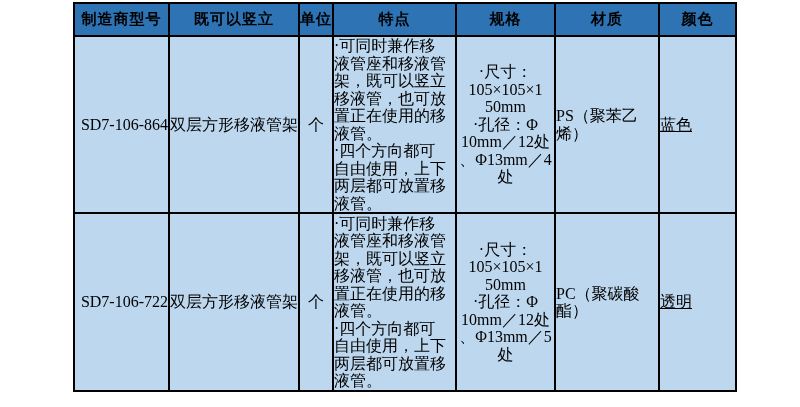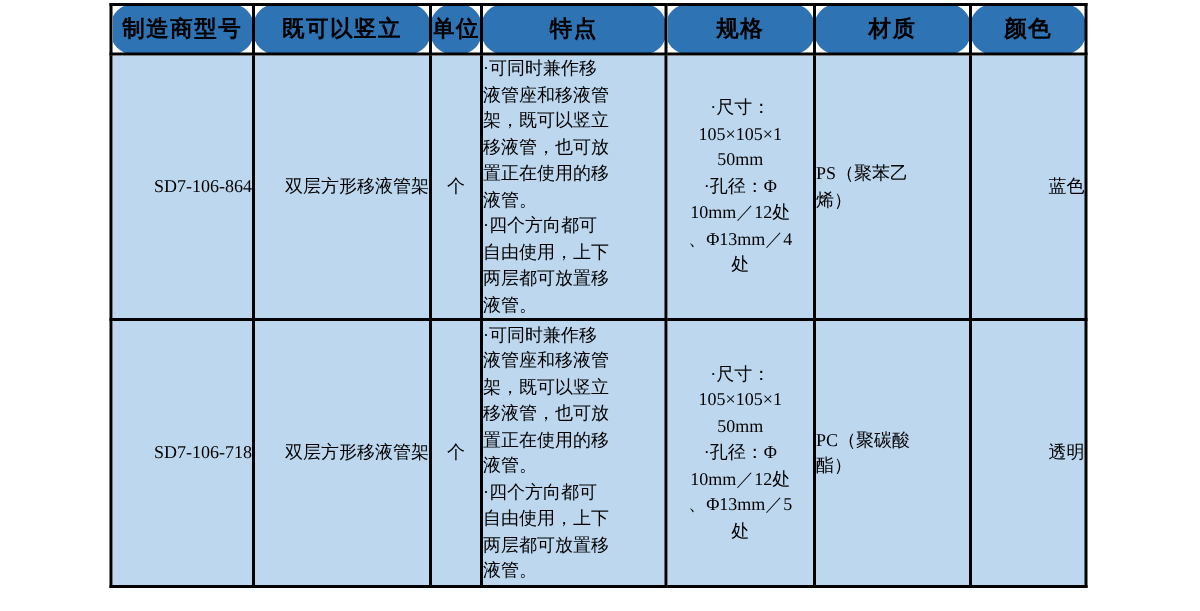--- a/index.html
+++ b/index.html
@@ -29,36 +29,35 @@
     overflow: hidden;
     padding: 0;
   }
   .product-table th {
     background: var(--header-bg, #2E74B5);
     font-weight: bold;
     font-size: 15px;
     height: 31px;
     text-align: center;
     letter-spacing: 1px;
-    border-radius: 14px;
   }
   .product-table td {
     background: var(--cell-bg, #BDD7EE);
-    font-size: 12px;
+    font-size: 16px;
     line-height: 17.5px;
   }
   tr.body-row-1 td { height: 175px; }
   tr.body-row-2 td { height: 176px; }
   .c-model    { text-align: right; white-space: nowrap; font-size: 14px; }
   .c-name     { text-align: right; white-space: nowrap; }
   .c-unit     { text-align: center; }
   .c-features { text-align: left; white-space: pre-line; padding: 0 2px; }
   .c-specs    { text-align: center; white-space: pre-line; padding: 0 2px; }
   .c-material { text-align: left; white-space: pre-line; }
-  .c-color    { text-align: right; padding-left: 3px; }
+  .c-color    { text-align: left; padding-left: 3px; text-decoration: underline; }
 </style>
 </head>
 <body>
 
 <table class="product-table">
   <colgroup>
     <col style="width:95px">
     <col style="width:118px">
     <col style="width:34px">
     <col style="width:123px">
@@ -97,21 +96,21 @@
 50mm
 ·孔径：Φ
 10mm／12处
 、Φ13mm／4
 处</td>
       <td class="c-material">PS（聚苯乙
 烯）</td>
       <td class="c-color">蓝色</td>
     </tr>
     <tr class="body-row-2">
-      <td class="c-model">SD7-106-718</td>
+      <td class="c-model">SD7-106-722</td>
       <td class="c-name">双层方形移液管架</td>
       <td class="c-unit">个</td>
       <td class="c-features">·可同时兼作移
 液管座和移液管
 架，既可以竖立
 移液管，也可放
 置正在使用的移
 液管。
 ·四个方向都可
 自由使用，上下

